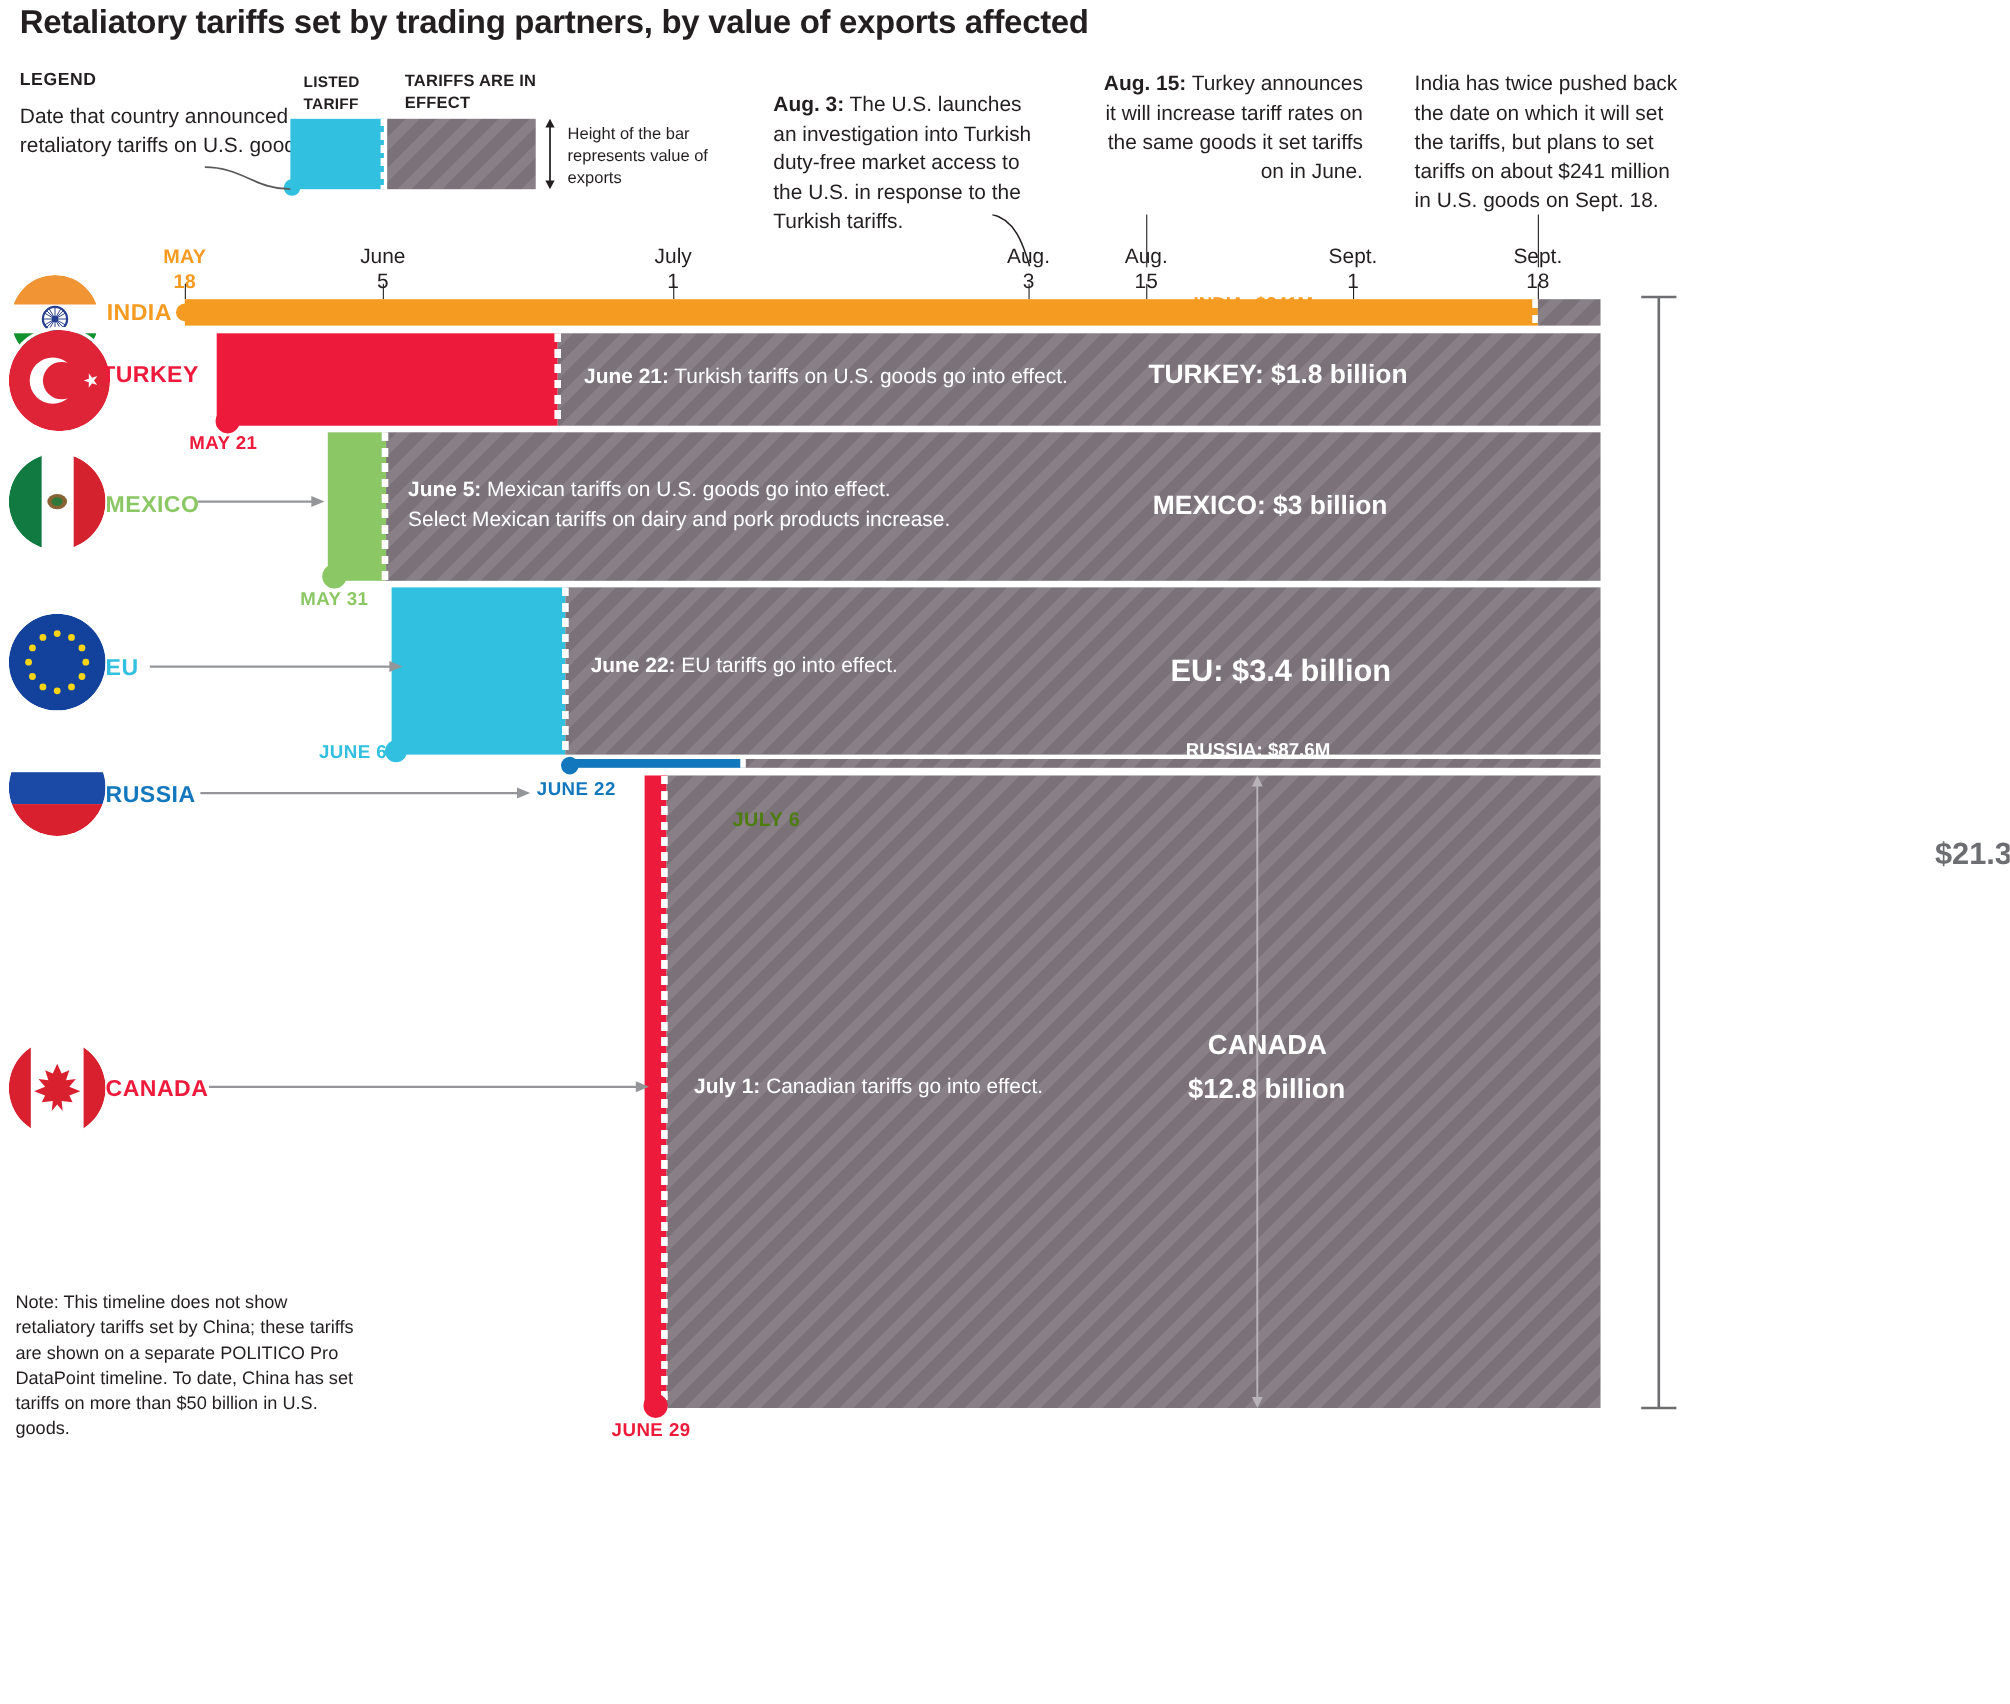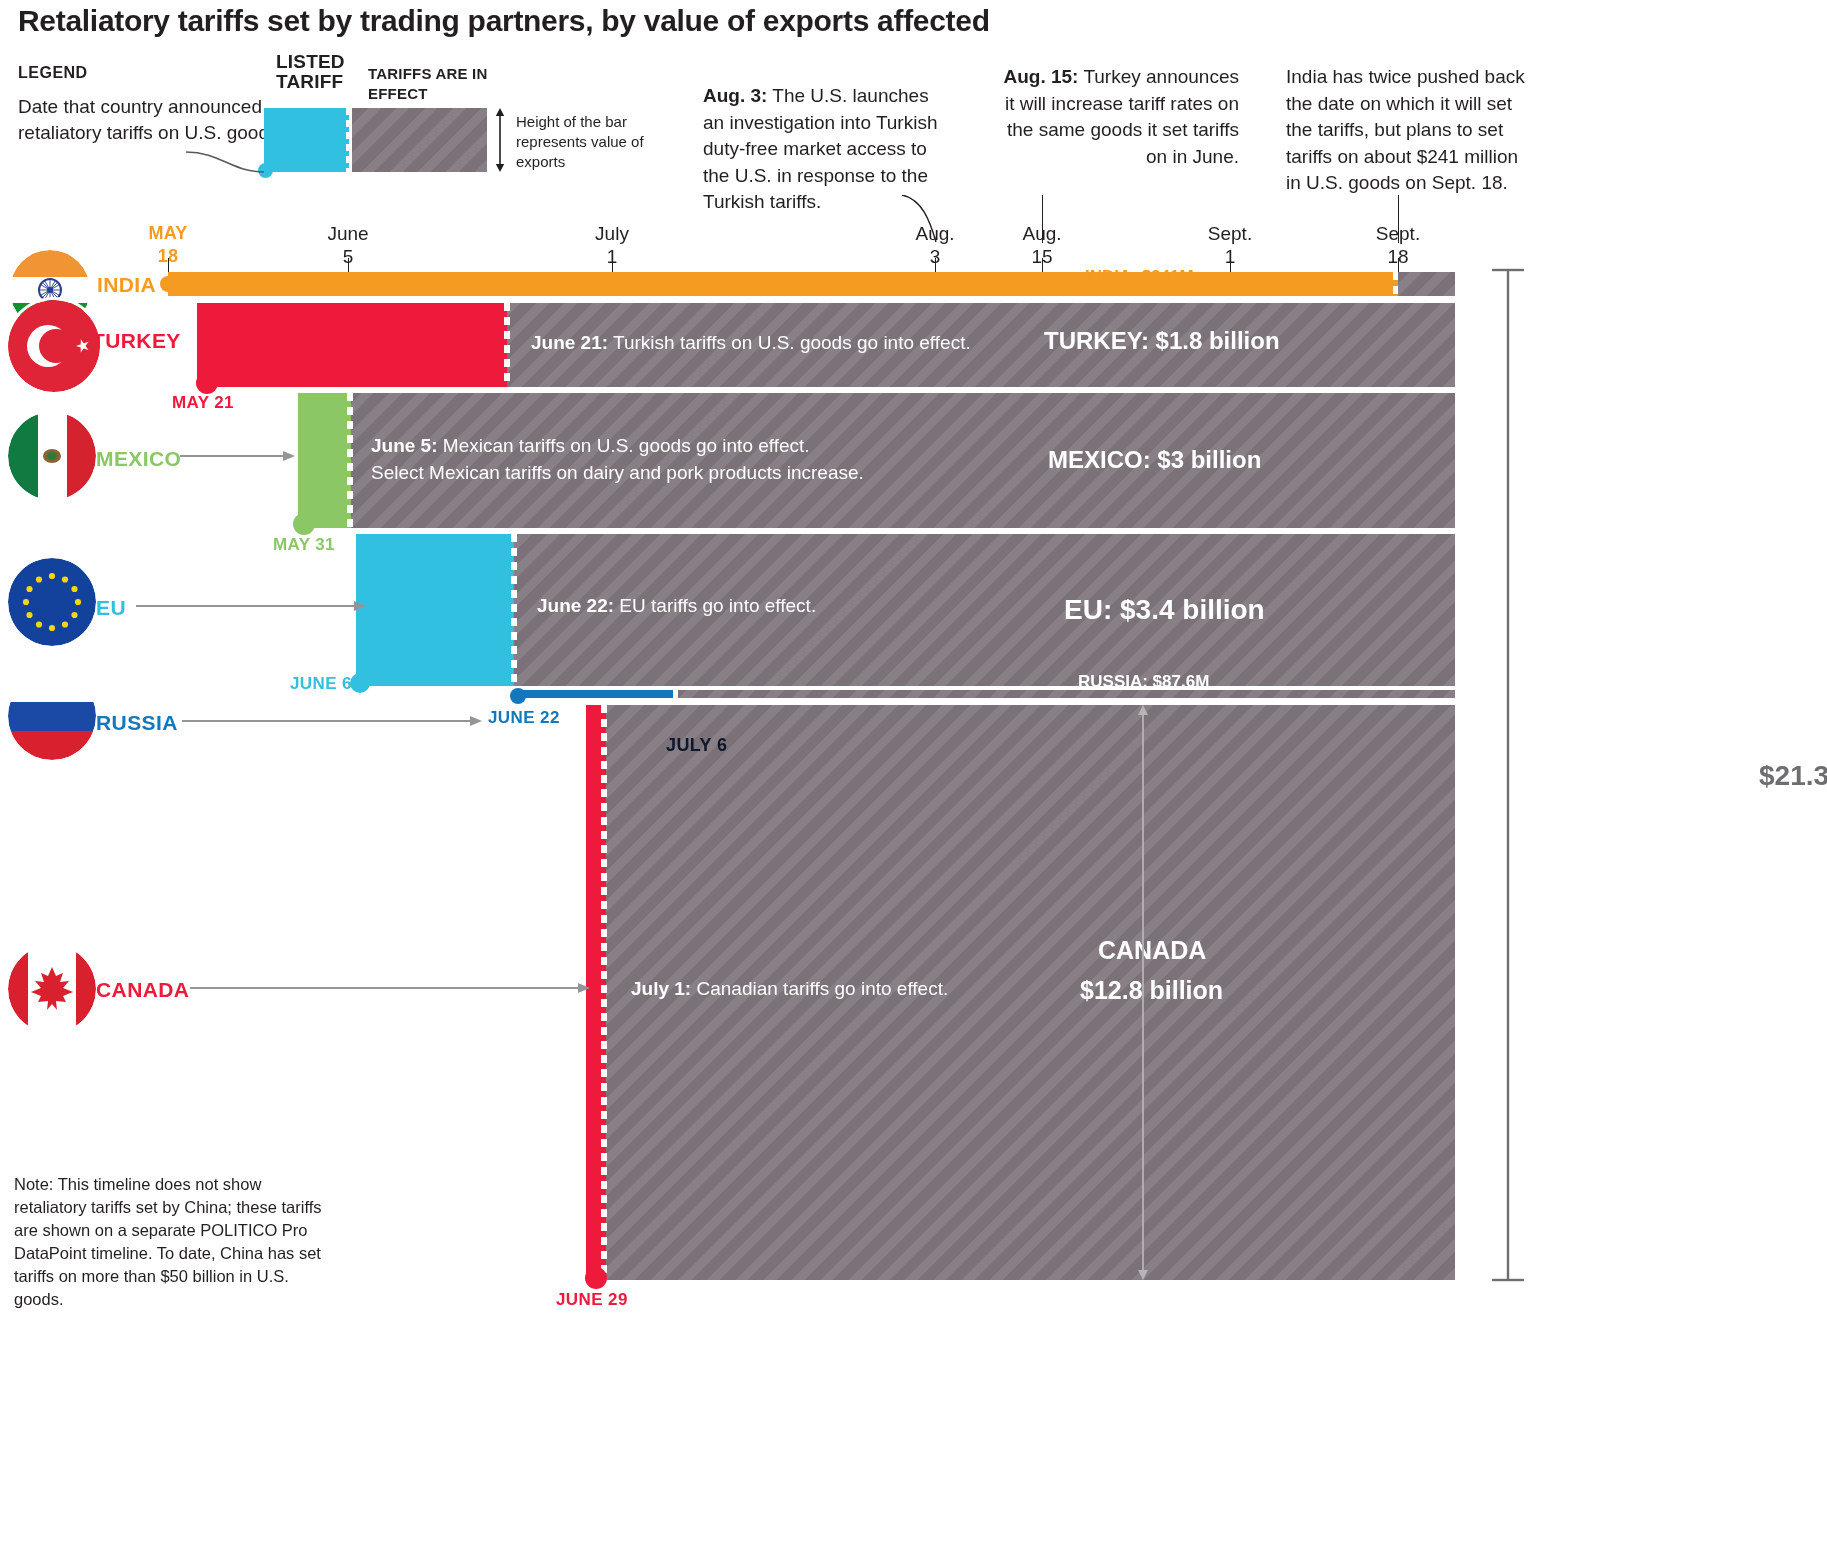--- a/index.html
+++ b/index.html
@@ -12,21 +12,21 @@
 
   
   #title{
     left:18px;top:4px;width:1500px;
     font-size:30px;font-weight:bold;letter-spacing:-0.3px;color:#231f20;
   }
 
   
   #legend-label{left:18px;top:64px;font-size:16px;font-weight:bold;letter-spacing:.5px;}
   #legend-desc{left:18px;top:94px;width:270px;font-size:19px;line-height:26px;color:#231f20;}
-  #legend-head-listed{left:276px;top:52px;width:80px;font-size:19px;font-weight:bold;line-height:20px;letter-spacing:.2px;}
+  #legend-head-listed{left:276px;top:64px;width:80px;font-size:14px;font-weight:bold;line-height:20px;letter-spacing:.2px;}
   #legend-head-effect{left:368px;top:64px;width:120px;font-size:15px;font-weight:bold;line-height:20px;letter-spacing:.2px;}
   #legend-swatch-listed{left:264px;top:108px;width:85px;height:64px;background:#32c0e0;}
   #legend-swatch-effect{left:352px;top:108px;width:135px;height:64px;}
   #legend-dashline{left:346px;top:108px;width:5px;height:64px;
      background:repeating-linear-gradient(to bottom,#ffffff 0 7px,transparent 7px 12px);z-index:4;}
   #legend-dot{left:258px;top:163px;width:15px;height:15px;border-radius:50%;background:#32c0e0;}
   #legend-leader{left:186px;top:150px;width:80px;height:26px;}
   #legend-height-note{left:516px;top:112px;width:130px;font-size:15px;line-height:20px;}
   #legend-arrow{left:492px;top:108px;width:16px;height:64px;}
 
@@ -324,21 +324,21 @@
 <div class="abs intext" style="left:631px;top:975px;width:600px;"><b>July 1:</b><span> Canadian tariffs go into effect.</span></div>
 <div class="abs valuelabel" style="left:1098px;top:936px;font-size:25px;">CANADA</div>
 <div class="abs valuelabel" style="left:1080px;top:976px;font-size:25px;">$12.8 billion</div>
 
 <svg class="abs" style="left:1135px;top:705px;width:16px;height:575px;z-index:7;" viewBox="0 0 16 575">
   <line x1="8" y1="4" x2="8" y2="571" stroke="#b7b3b6" stroke-width="1.8"></line>
   <path d="M8,0 L13,10 L3,10 Z" fill="#b7b3b6"></path>
   <path d="M8,575 L13,565 L3,565 Z" fill="#b7b3b6"></path>
 </svg>
 
-<div class="abs" style="left:666px;top:735px;width:290px;z-index:7;color:#0f172a;">
+<div class="abs" style="left:666px;top:735px;width:290px;z-index:7;color:#4d7c0f;">
   <div style="font-size:18px;font-weight:bold;letter-spacing:.4px;">JULY 6</div>
 </div>
 
 <svg class="abs" style="left:1490px;top:268px;width:36px;height:1014px;" viewBox="0 0 36 1014">
   <line x1="18" y1="2" x2="18" y2="1012" stroke="#6d6e71" stroke-width="2.4"></line>
   <line x1="2" y1="2" x2="34" y2="2" stroke="#6d6e71" stroke-width="2.4"></line>
   <line x1="2" y1="1012" x2="34" y2="1012" stroke="#6d6e71" stroke-width="2.4"></line>
 </svg>
 <div class="abs" id="total-label">$21.3B</div>
 

